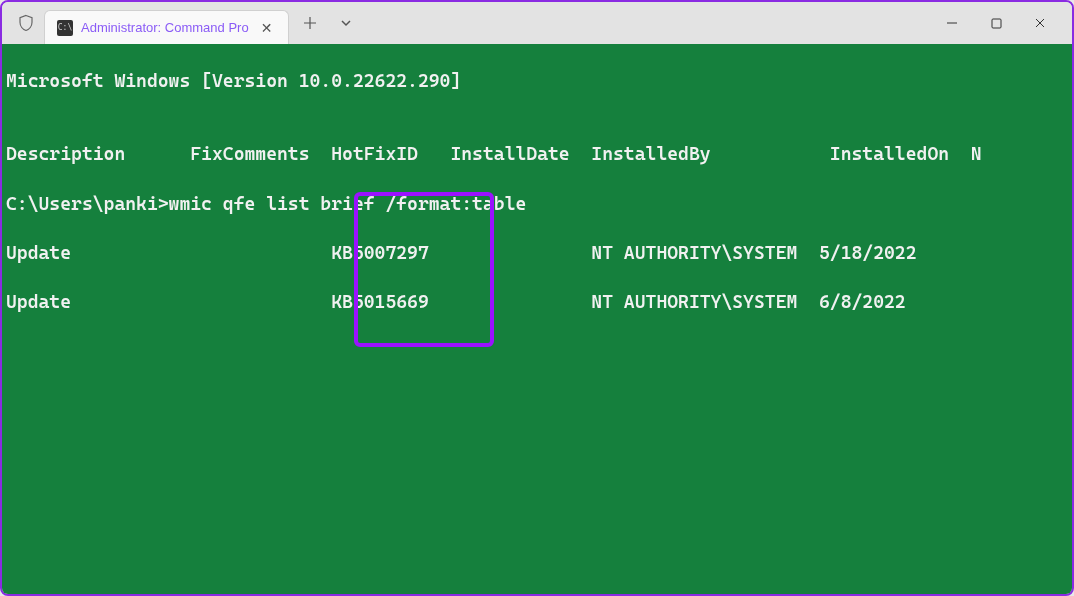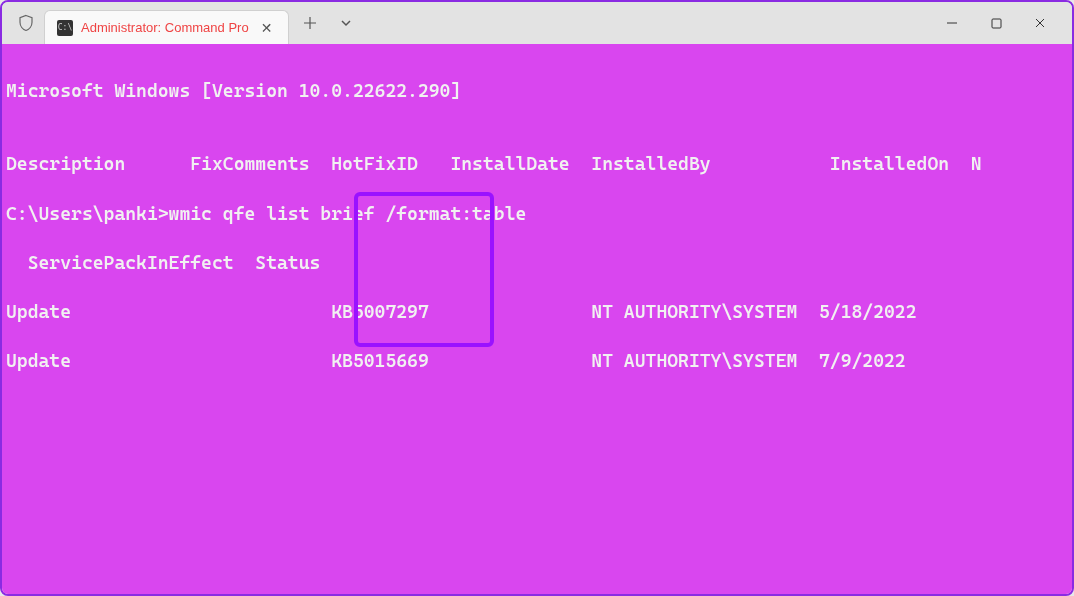--- a/index.html
+++ b/index.html
@@ -49,21 +49,21 @@
       border-radius: 2px;
       display: flex;
       align-items: center;
       justify-content: center;
       color: #ccc;
       font-size: 8px;
       font-family: monospace;
     }
     .tab-title {
       font-size: 13px;
-      color: #ef4444;
+      color: #8b5cf6;
       white-space: nowrap;
       overflow: hidden;
       text-overflow: ellipsis;
       max-width: 210px;
     }
     .tab-close {
       font-size: 14px;
       color: #555;
       cursor: pointer;
       padding: 2px 4px;
@@ -89,22 +89,22 @@
       width: 28px;
       height: 28px;
       display: flex;
       align-items: center;
       justify-content: center;
       cursor: pointer;
       color: #333;
     }
     .terminal {
       flex: 1;
-      background: #d946ef;
-      padding: 10px 4px;
+      background: #15803d;
+      padding: 0 4px;
       font-family: 'Cascadia Mono', 'Consolas', monospace;
       font-size: 18.5px;
       font-weight: 600;
       color: #f1f1f1;
       line-height: 1.33;
       white-space: pre;
       overflow: hidden;
       position: relative;
     }
     .term-line { white-space: pre; }
@@ -157,20 +157,19 @@
         </svg>
     </div>
   </div>
 </div>
 
 <div class="terminal">
 <div class="term-line">Microsoft Windows [Version 10.0.22622.290]</div>
 <div class="term-line"></div>
 <div class="term-line">Description      FixComments  HotFixID   InstallDate  InstalledBy           InstalledOn  N</div>
 <div class="term-line">C:\Users\panki&gt;wmic qfe list brief /format:table</div>
-<div class="term-line">  ServicePackInEffect  Status</div>
 <div class="term-line">Update                        KB5007297               NT AUTHORITY\SYSTEM  5/18/2022</div>
-<div class="term-line">Update                        KB5015669               NT AUTHORITY\SYSTEM  7/9/2022</div>
+<div class="term-line">Update                        KB5015669               NT AUTHORITY\SYSTEM  6/8/2022</div>
 <div class="term-line"></div>
 <div class="term-line"></div>
 
 <div class="highlight-box" style="left:352px; top:148px; width:140px; height:155px;"></div>
 </div>
 
 </body></html>

